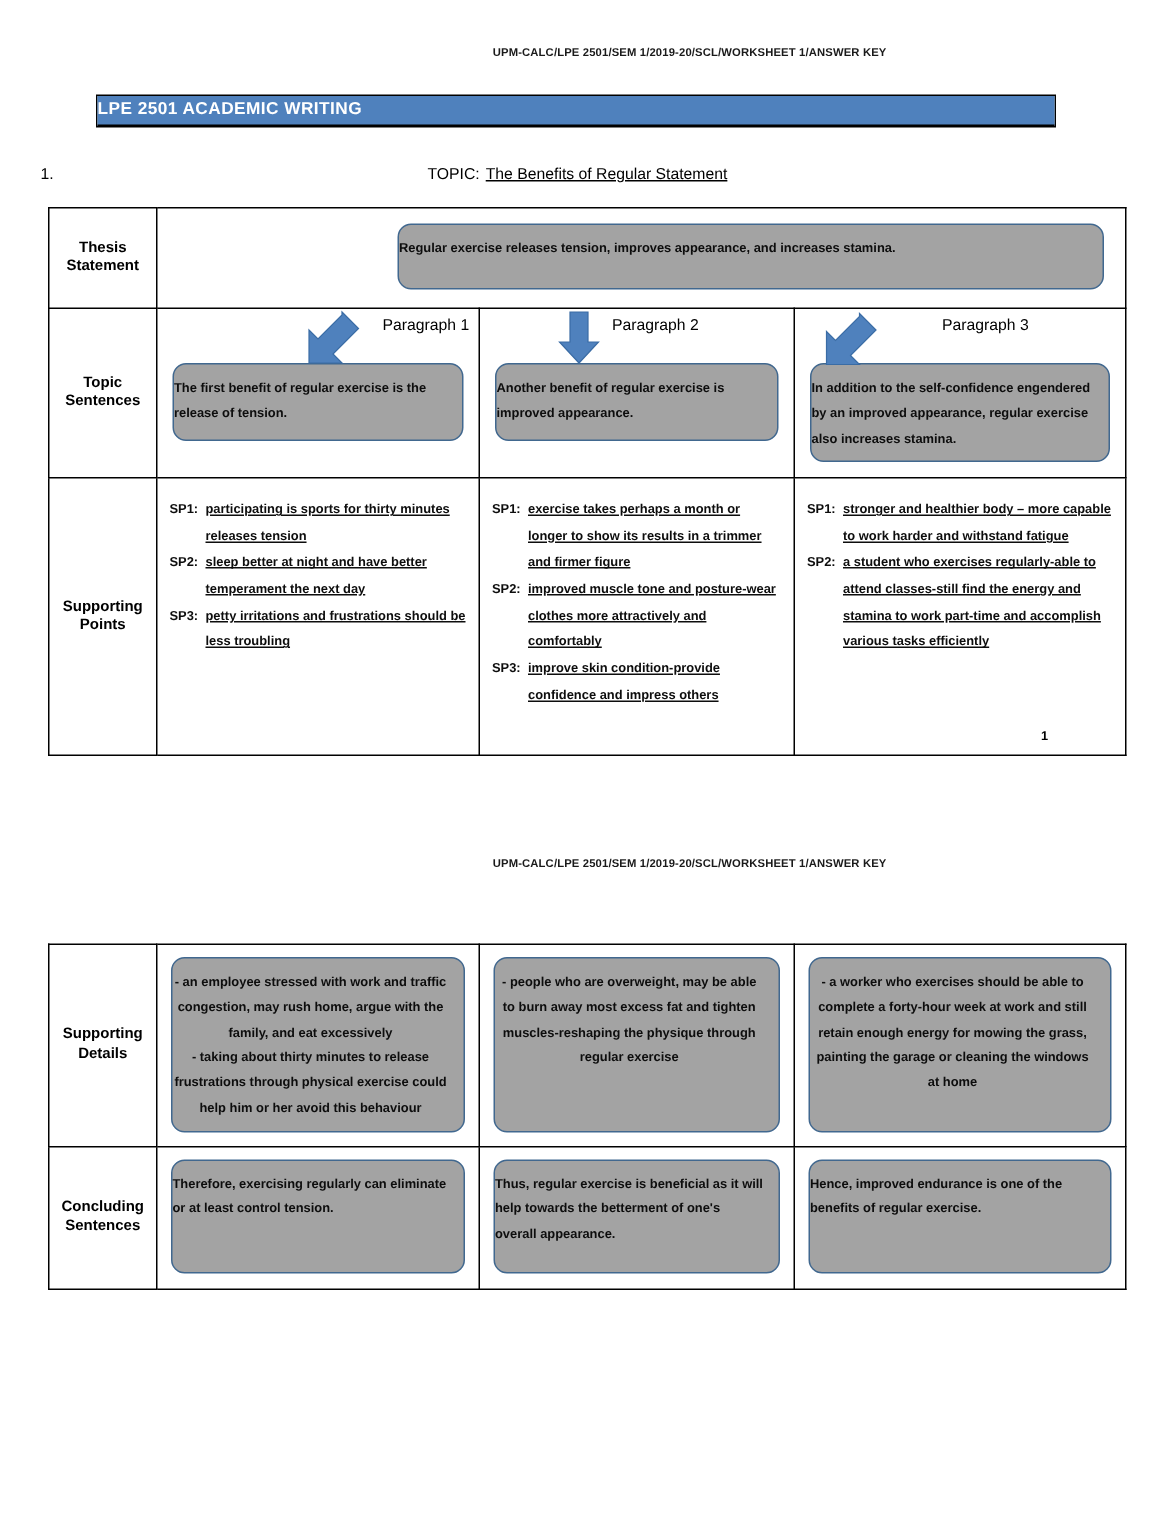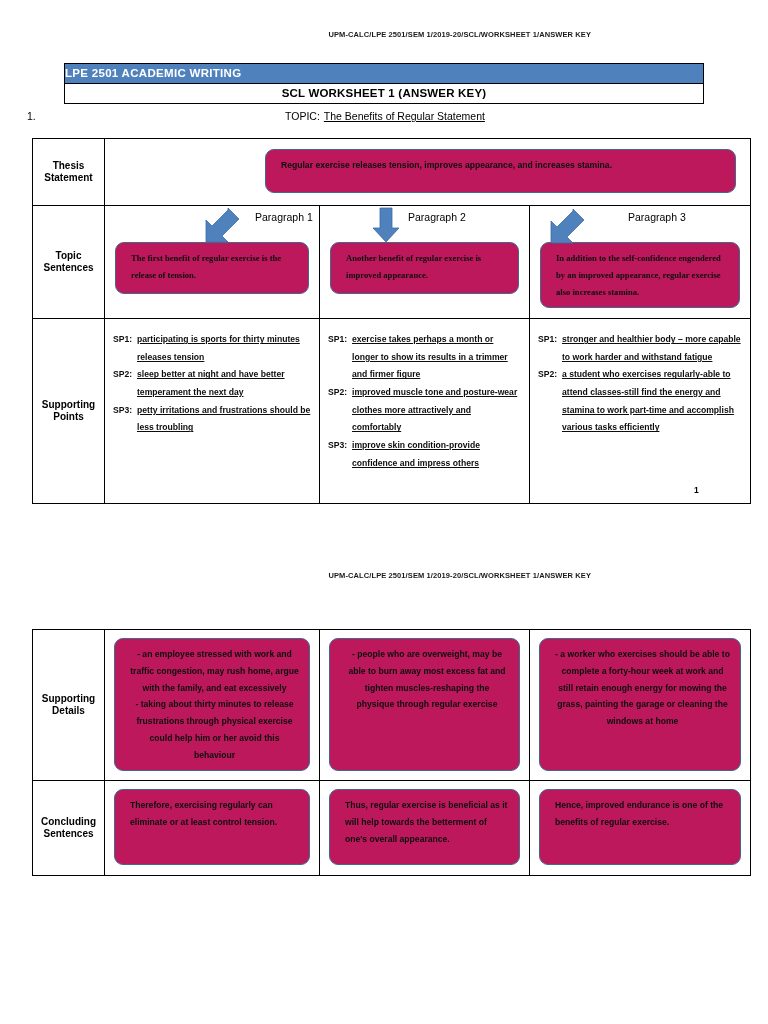--- a/index.html
+++ b/index.html
@@ -108,26 +108,26 @@
     font-weight: bold;
     font-size: 10px;
     line-height: 1.25;
     padding: 4px 2px !important;
   }
 
   
   .rbox {
     border: 1.3px solid #41688f;
     border-radius: 9px;
-    background: #be185d;
+    background: #a3a3a3;
     font-size: 8.6px;
     line-height: 1.95;
     font-weight: bold;
     color: #0d0d0d;
-    padding: 7px 10px 7px 15px;
+    padding: 7px 10px 7px 0;
     box-sizing: border-box;
   }
 
   
   .thesis-cell { padding: 10px 14px 12px 160px !important; }
   .thesis-box { min-height: 44px; }
 
   
   .ts-cell { padding: 0 !important; }
   .ts-head {
@@ -147,21 +147,21 @@
     position: absolute;
     top: 0px;
     width: 56px;
     height: 38px;
   }
   .arrow-slot.a1 { left: 88px; }
   .arrow-slot.a2 { left: 38px; }
   .arrow-slot.a3 { left: 8px; }
 
   .ts-boxwrap { padding: 0 10px 10px 10px; }
-  .ts-box { min-height: 52px; font-family: Liberation Serif, serif; }
+  .ts-box { min-height: 52px; }
 
   
   .sp-cell { padding: 12px 8px 10px 8px !important; height: 162px; }
   .sp-list { font-size: 8.6px; line-height: 2.05; font-weight: bold; color: #0d0d0d; }
   .sp-item { display: flex; margin-bottom: 0px; }
   .sp-tag { flex: 0 0 auto; width: 24px; }
   .sp-text { flex: 1 1 auto; }
   .u { text-decoration: underline; }
 
   
@@ -185,21 +185,20 @@
 </style>
 </head>
 <body>
 
 <div class="page">
 
   <div class="doc-header h1">UPM-CALC/LPE 2501/SEM 1/2019-20/SCL/WORKSHEET 1/ANSWER KEY</div>
 
   <div class="banner-wrap">
     <div class="banner-blue">LPE 2501 ACADEMIC WRITING</div>
-    <div class="banner-white">SCL WORKSHEET 1 (ANSWER KEY)</div>
   </div>
 
   <div class="item-num">1.</div>
 
   <div class="topic-line">
     <span class="topic-label">TOPIC:</span><span class="topic-value">The Benefits of Regular Statement</span>
   </div>
 
   <table class="otable t1">
     <colgroup>

